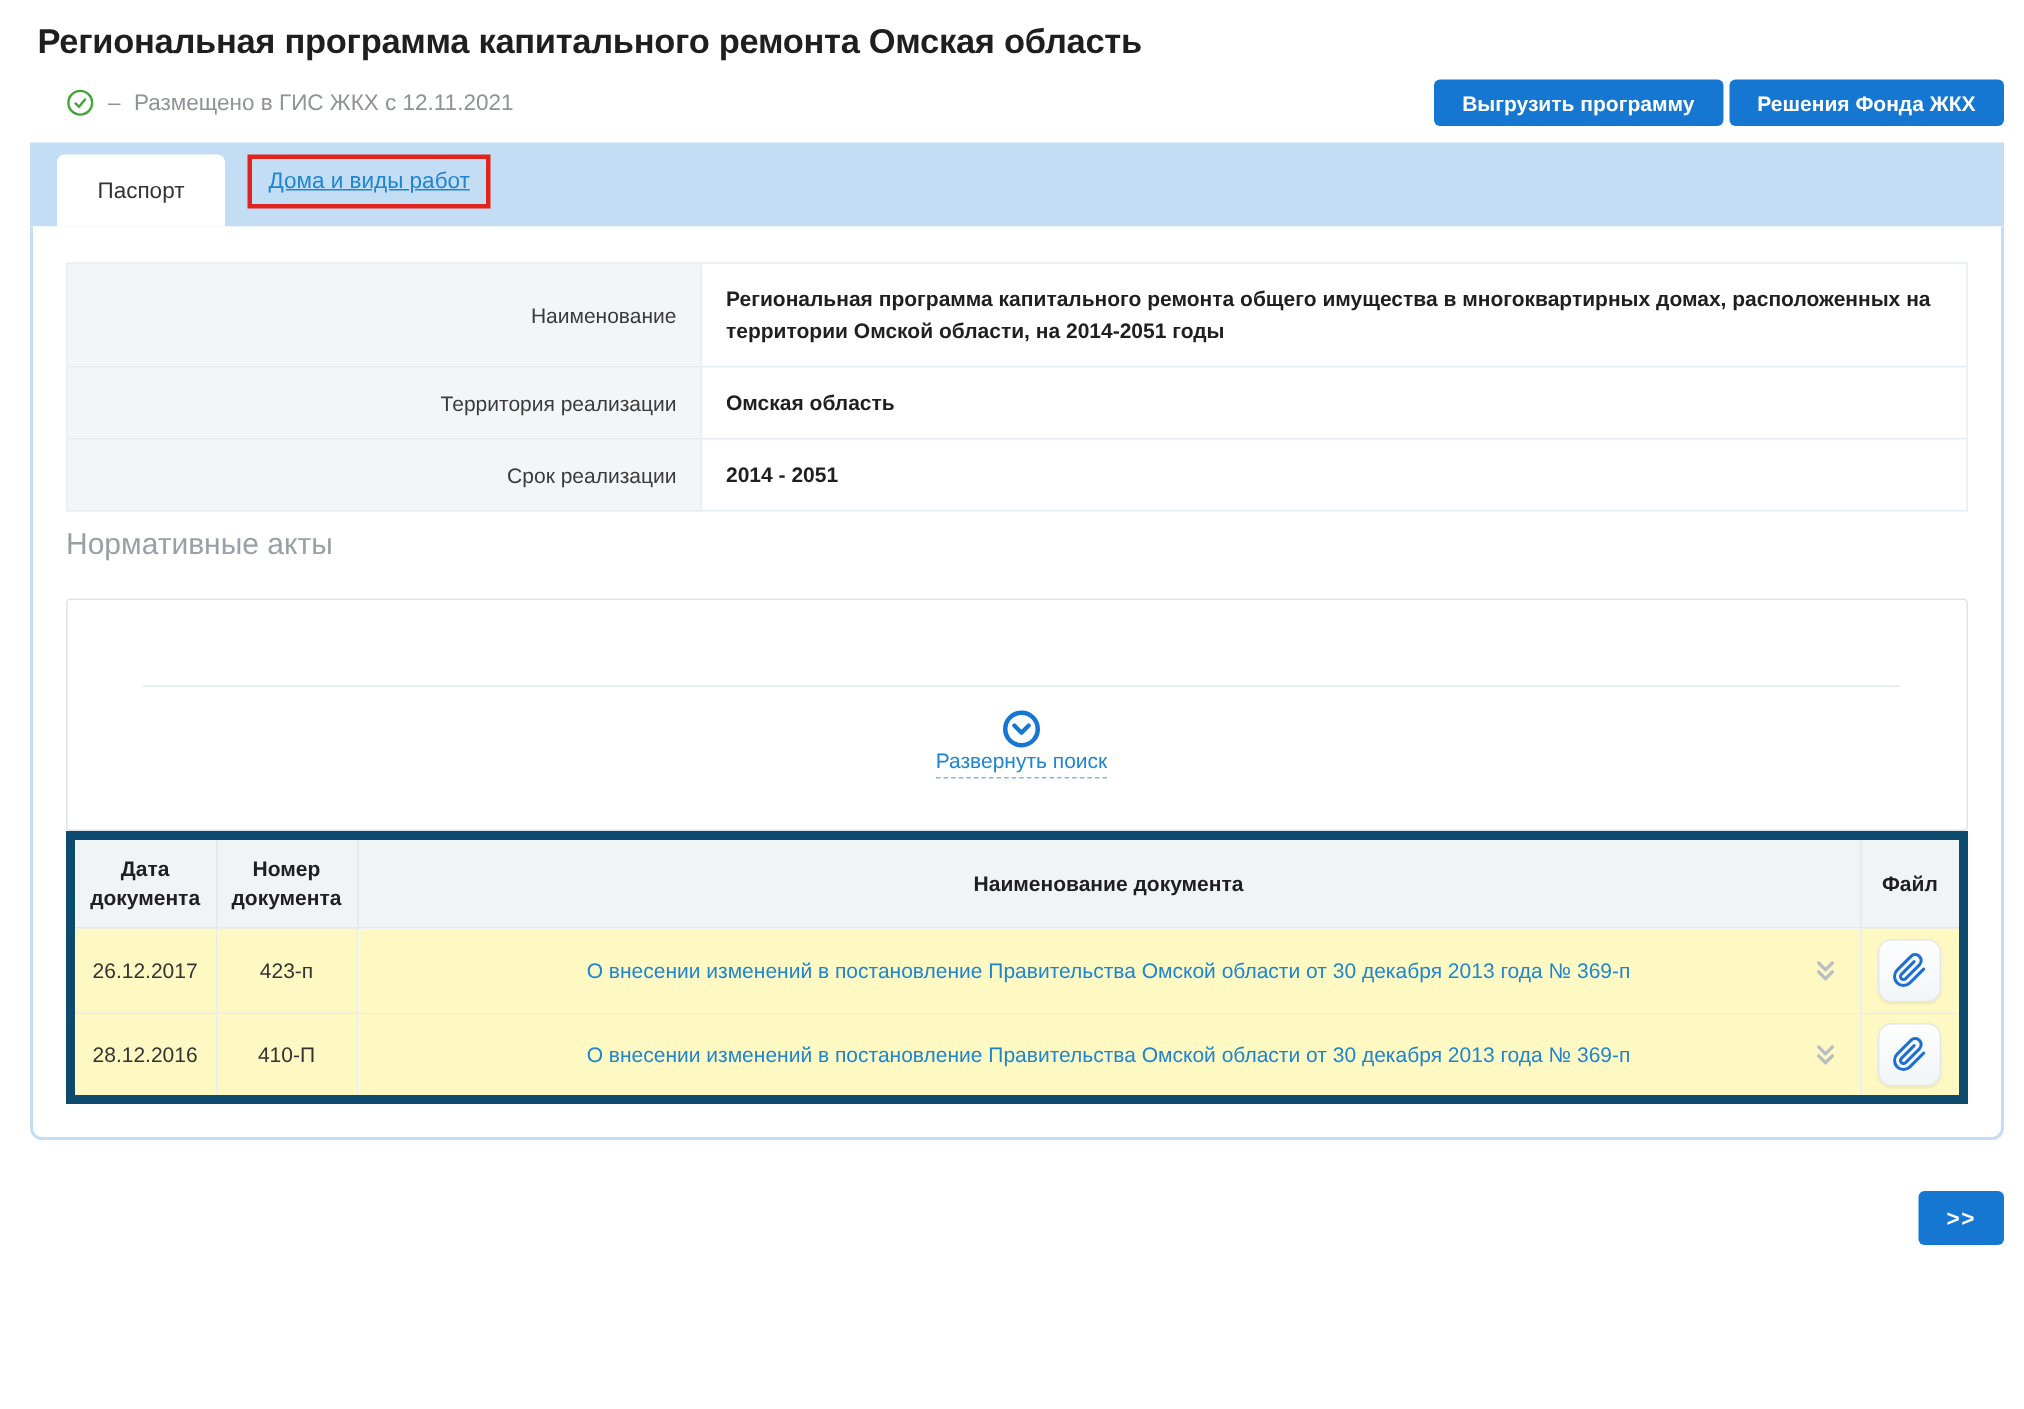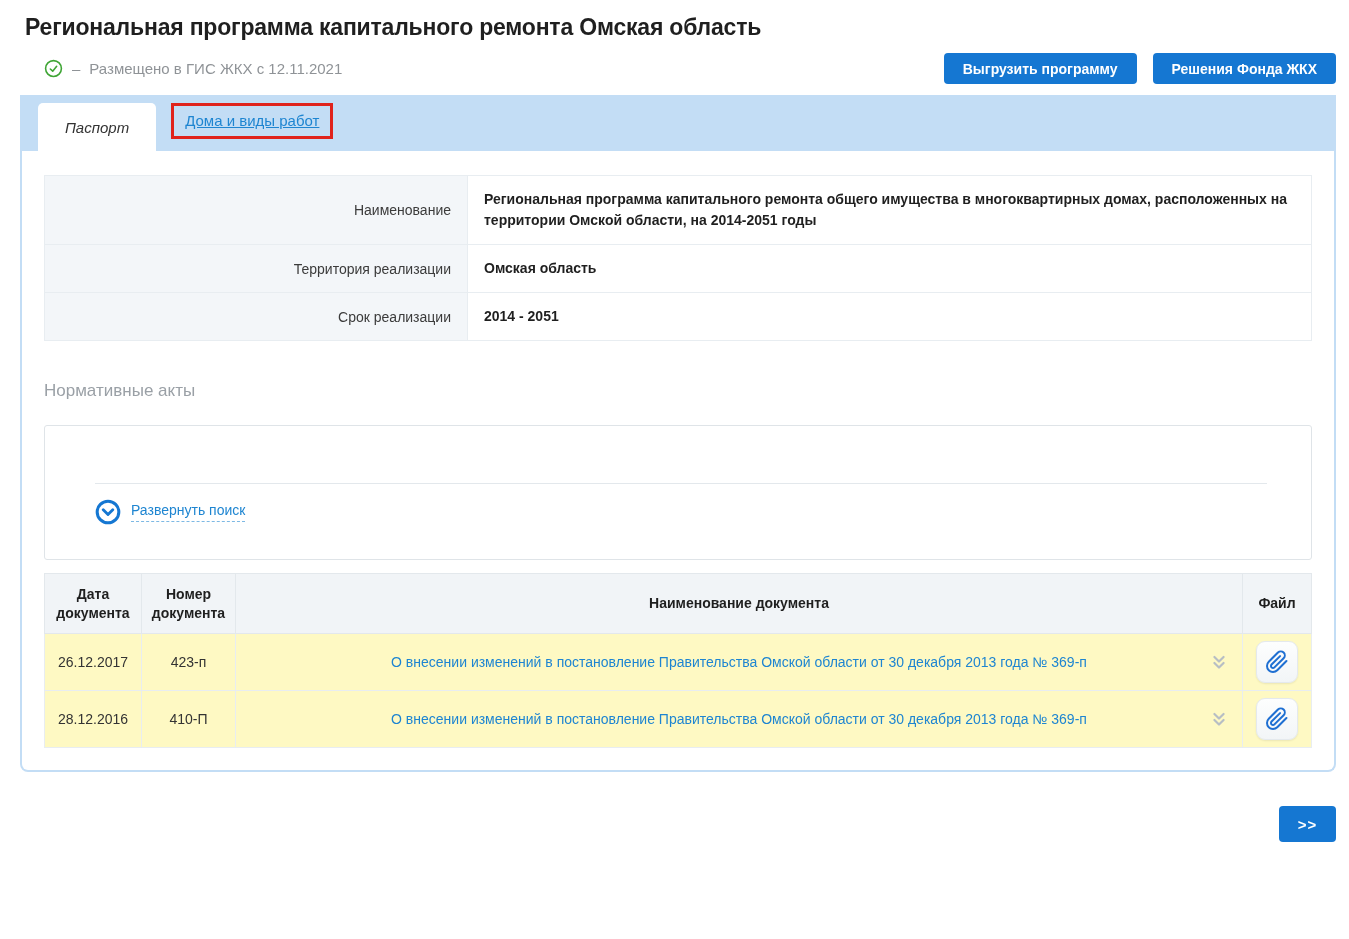--- a/index.html
+++ b/index.html
@@ -28,21 +28,21 @@
   }
   .status-line {
     display: flex;
     align-items: center;
     gap: 9px;
     margin-left: 19px;
     color: #8f9397;
     font-size: 15px;
   }
   .status-line .icon-wrap { width: 19px; height: 19px; display: inline-flex; }
-  .header-buttons { display: flex; gap: 16px; }
+  .header-buttons { display: flex; gap: 4px; }
   .btn-primary {
     background: #1577d2;
     color: #ffffff;
     border: none;
     border-radius: 4px;
     height: 31px;
     padding: 0 19px;
     font-size: 14px;
     font-weight: 700;
     font-family: inherit;
@@ -64,21 +64,20 @@
   .tab-active {
     background: #ffffff;
     height: 48px;
     border-radius: 5px 5px 0 0;
     display: flex;
     align-items: center;
     padding: 0 27px;
     font-size: 15px;
     color: #333333;
     cursor: pointer;
-    font-style: italic;
   }
   .annotation-box {
     border: 3px solid #e0231c;
     margin: 0 0 5px 15px;
     padding: 6px 11px;
     align-self: center;
   }
   .tab-link {
     color: #1e85d1;
     font-size: 15px;
@@ -111,23 +110,23 @@
   .attr-value {
     background: #ffffff;
     font-weight: 700;
     color: #1f1f1f;
     padding: 13px 16px;
     line-height: 21px;
   }
 
   
   .section-heading {
-    margin-top: 40px;
+    margin-top: 11px;
     color: #9aa0a6;
-    font-size: 17px;
+    font-size: 20px;
   }
   .search-box {
     margin-top: 24px;
     border: 1px solid #dfe4e8;
     border-radius: 3px;
     background: #ffffff;
     padding: 44px 44px 34px 50px;
   }
   .search-title {
     color: #1577d2;
@@ -136,21 +135,21 @@
   }
   .search-divider {
     border: none;
     border-top: 1px solid #e3e8ec;
     margin-top: 13px;
   }
   .expand-row {
     margin-top: 15px;
     display: flex;
     align-items: center;
-    gap: 10px;
+    flex-direction: column;
   }
   .expand-row .icon-wrap { width: 26px; height: 26px; display: inline-flex; cursor: pointer; }
   .expand-link {
     color: #1e85d1;
     font-size: 14px;
     text-decoration: none;
     border-bottom: 1px dashed #7db9e4;
     padding-bottom: 3px;
     cursor: pointer;
   }
@@ -163,23 +162,22 @@
   .total-line {
     margin-top: 23px;
     font-size: 15px;
     color: #1f1f1f;
   }
   .total-line b { font-weight: 700; }
 
   
   .results-table {
     width: 100%;
-    margin-top: 13px;
     border-collapse: collapse;
-    border: 1px solid #0c4a6e;
+    border: 6px solid #0c4a6e;
     font-size: 14px;
   }
   .results-table th {
     background: #f1f4f7;
     font-weight: 700;
     color: #1f1f1f;
     text-align: center;
     padding: 10px 8px;
     height: 60px;
     border: 1px solid #e3e8ec;

